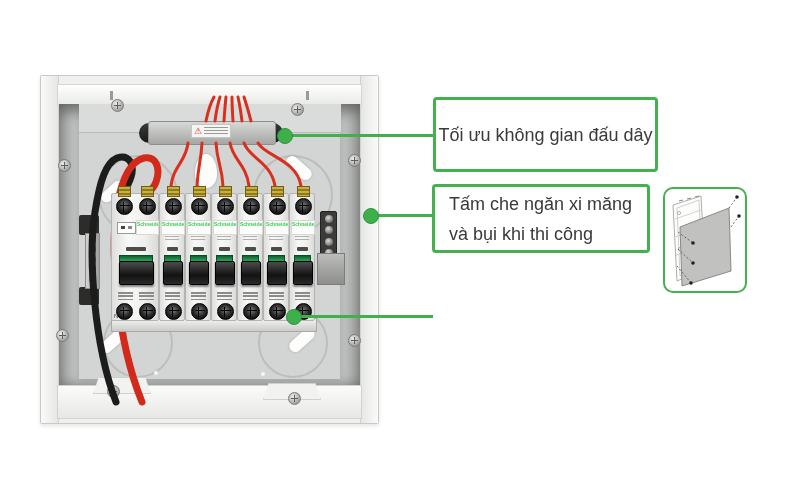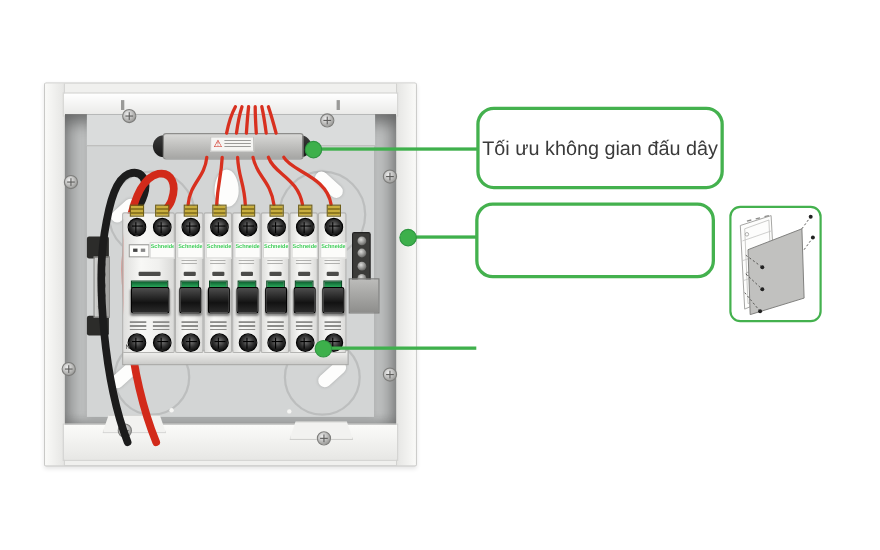--- a/index.html
+++ b/index.html
@@ -98,21 +98,21 @@
          background:repeating-linear-gradient(180deg,#8c8c8a 0 1.5px,transparent 1.5px 3.5px);}
   .window{position:absolute;top:28px;left:5px;width:17px;height:10px;background:#fdfdfb;border:1px solid #9a9a98;}
   .window::before{content:"";position:absolute;left:3px;top:3px;width:4px;height:3px;background:#444;}
   .window::after{content:"";position:absolute;right:3px;top:3px;width:4px;height:3px;background:#888;}
   .nmark{position:absolute;bottom:1px;left:2px;font-size:6px;color:#3a3a38;}
 
   
   .leader{position:absolute;height:3px;background:#3fb04c;z-index:6;}
   .gdot{position:absolute;width:14px;height:14px;border-radius:50%;background:#3db04b;
         border:1px solid #2e9440;z-index:6;}
-  .callout{position:absolute;background:#fff;border:3px solid #44b14e;border-radius:16px;z-index:6;
+  .callout{position:absolute;background:#fff;border:3px solid #44b14e;border-radius:4px;z-index:6;
            display:flex;flex-direction:column;justify-content:center;color:#3a3a3a;font-size:18px;}
   .callout.center{align-items:center;}
   .callout span{white-space:nowrap;line-height:30px;}
   .co2{padding-left:14px;box-sizing:border-box;}
 
   
   .illus{position:absolute;left:663px;top:187px;width:84px;height:106px;background:#fff;
          border:2.5px solid #44b14e;border-radius:10px;z-index:6;box-sizing:border-box;}
 
   
@@ -310,20 +310,22 @@
   <div class="gdot" style="left:277px;top:128px;"></div>
   <div class="leader" style="left:370px;top:214px;width:64px;"></div>
   <div class="gdot" style="left:363px;top:208px;"></div>
   <div class="leader" style="left:293px;top:315px;width:140px;"></div>
   <div class="gdot" style="left:286px;top:309px;"></div>
 
   <div class="callout center" style="left:433px;top:97px;width:219px;height:69px;">
     <span>Tối ưu không gian đấu dây</span>
   </div>
   <div class="callout co2" style="left:432px;top:184px;width:218px;height:69px;">
+    <span>Tấm che ngăn xi măng</span>
+    <span>và bụi khi thi công</span>
   </div>
 
   <div class="illus">
     <svg width="79" height="101" viewBox="0 0 79 101">
       <polygon points="8,16 36,7 40,80 12,92" fill="#fdfdfc" stroke="#a5a5a3" stroke-width="0.9"></polygon>
       <polygon points="12,19 34,11 37,76 15,87" fill="none" stroke="#bcbcba" stroke-width="0.7"></polygon>
       <path d="M10,30 L36,21 M10,48 L37,39 M11,66 L38,57" stroke="#c2c2c0" stroke-width="0.7" fill="none"></path>
       <path d="M14,12 l4,-1 m4,-1 l4,-1 m4,-1 l4,-1" stroke="#8e8e8c" stroke-width="1.2" fill="none"></path>
       <circle cx="14" cy="24" r="1.6" fill="none" stroke="#9a9a98" stroke-width="0.7"></circle>
       <circle cx="15" cy="60" r="1.6" fill="none" stroke="#9a9a98" stroke-width="0.7"></circle>

